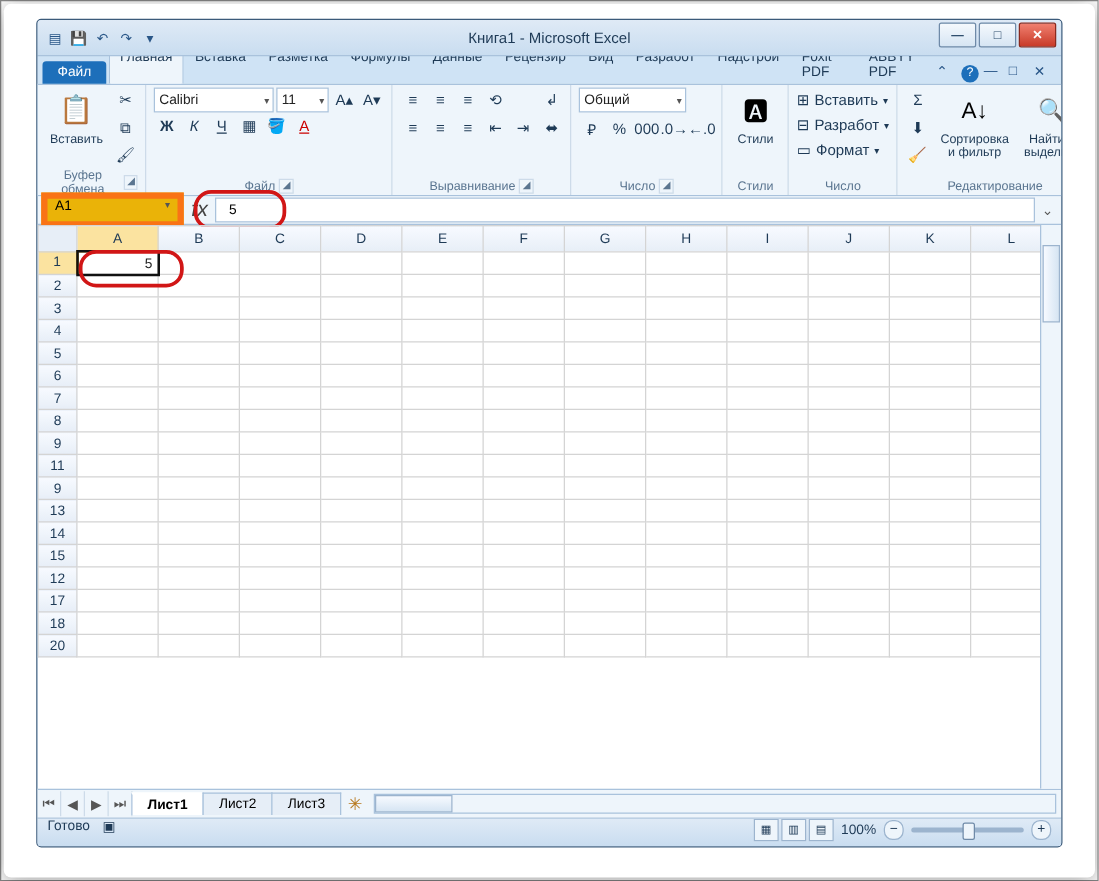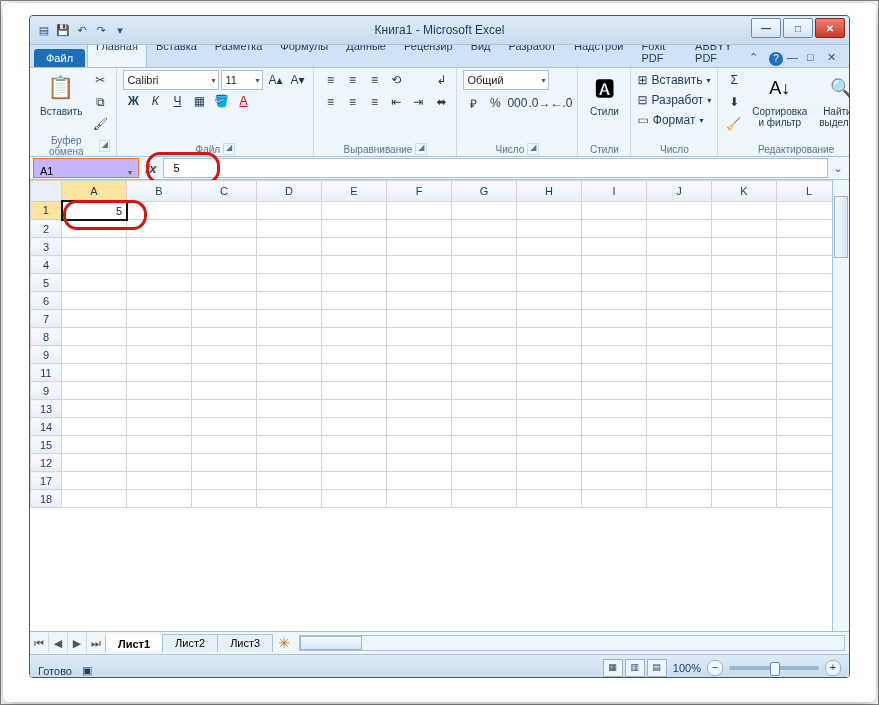--- a/index.html
+++ b/index.html
@@ -27,25 +27,25 @@
 .dlaunch{font-size:8px;color:#5a7590;border:1px solid #cddbe9;width:10px;height:10px;line-height:8px;text-align:center;cursor:pointer}
 .bigbtn{display:flex;flex-direction:column;align-items:center;gap:2px;padding:2px 4px;cursor:pointer;border-radius:3px}
 .bigbtn .bic{width:32px;height:32px;display:flex;align-items:center;justify-content:center;font-size:22px}
 .bigbtn .lbl{font-size:10px;color:#1e3a56;text-align:center;line-height:11px}
 .col{display:flex;flex-direction:column;gap:2px}
 .row{display:flex;gap:2px;align-items:center}
 .smbtn{width:20px;height:20px;display:flex;align-items:center;justify-content:center;cursor:pointer;border-radius:2px;font-size:12px;color:#1e3a56}
 .combo{height:18px;border:1px solid #a9c2dc;background:#fff;display:flex;align-items:center;padding:0 3px;font-size:11px;color:#222}
 .combo .dd{margin-left:auto;font-size:8px;color:#555;padding-left:3px}
 .fmla{height:22px;background:#eef5fb;border-bottom:1px solid #a9c2dc;display:flex;align-items:center;padding:0 3px;gap:2px}
-.namebox{width:92px;height:18px;border:1px solid #f97316;background:#c4b5fd;display:flex;align-items:flex-end;padding:0 6px;font-size:11px}
+.namebox{width:92px;height:18px;border:5px solid #f97316;background:#eab308;display:flex;align-items:flex-start;padding:0 6px;font-size:11px}
 .namebox .dd{margin-left:auto;font-size:8px;color:#555}
 .fbox{flex:1;height:18px;border:1px solid #a9c2dc;background:#fff;display:flex;align-items:center;padding:0 4px;position:relative}
 .fval{font-size:11px;padding-left:6px}
-.fx{font-style:italic;font-weight:bold;color:#444;font-size:13px;padding:0 4px}
+.fx{font-style:italic;font-weight:normal;color:#444;font-size:17px;padding:0 4px}
 .expand{width:16px;text-align:center;color:#555;cursor:pointer}
 .callout1{position:absolute;left:-18px;top:-7px;width:68px;height:26px;border:3px solid #d11616;border-radius:14px;pointer-events:none}
 .grid-area{flex:1;display:flex;flex-direction:column;background:#fff;min-height:0}
 .gwrap{flex:1;overflow:hidden;position:relative}
 table.sheet{border-collapse:collapse;table-layout:fixed;width:100%}
 .sheet th,.sheet td{border:1px solid #d4d4d4;height:17px;font-size:11px;text-align:center;font-weight:normal;color:#222;padding:0}
 .sheet thead th{background:linear-gradient(#f7faff,#e7eef7);color:#1e3a56;height:19px}
 .sheet tbody th{background:linear-gradient(#f7faff,#e7eef7);color:#1e3a56;width:30px}
 .corner{width:30px;background:#e7eef7!important}
 .colsel{background:#fbe3a0!important;border-bottom:2px solid #c98a10!important}
@@ -54,21 +54,21 @@
 .callout2{position:absolute;left:33px;top:20px;width:78px;height:24px;border:3px solid #d11616;border-radius:14px;pointer-events:none}
 .sheetbar{height:22px;background:#eef5fb;border-top:1px solid #a9c2dc;display:flex;align-items:center;font-size:11px}
 .navset{display:flex}
 .navbtn{width:18px;height:20px;display:flex;align-items:center;justify-content:center;color:#555;cursor:pointer;border-right:1px solid #cddbe9}
 .stab{padding:2px 12px;background:#fff;border:1px solid #a9c2dc;border-bottom:none;margin-left:-1px;cursor:pointer}
 .stab.active{font-weight:bold;background:#fff;border-top:2px solid #fff}
 .stab.inactive{background:#e6eef7}
 .newtab{width:22px;text-align:center;color:#b87a20;cursor:pointer;font-size:14px}
 .hscroll{flex:1;margin:0 4px;height:14px;border:1px solid #a9c2dc;background:#eef5fb;position:relative}
 .hthumb{position:absolute;left:0;top:0;width:60px;bottom:0;background:linear-gradient(#f7faff,#d6e5f3);border:1px solid #9cb4ce}
-.status{height:22px;background:linear-gradient(#dfeaf6,#c9ddf0);border-top:1px solid #a9c2dc;display:flex;align-items:flex-end;padding:0 8px;font-size:11px;color:#1e3a56;gap:10px}
+.status{height:22px;background:linear-gradient(#dfeaf6,#c9ddf0);border-top:1px solid #a9c2dc;display:flex;align-items:flex-start;padding:0 8px;font-size:11px;color:#1e3a56;gap:10px}
 .status .right{margin-left:auto;display:flex;align-items:center;gap:6px}
 .vbtn{width:18px;height:16px;border:1px solid #9cb4ce;background:#eef5fb;cursor:pointer}
 .zslider{width:90px;height:4px;background:#9cb4ce;position:relative;border-radius:2px}
 .zslider .th{position:absolute;left:50%;top:-4px;width:8px;height:12px;margin-left:-4px;background:#eef5fb;border:1px solid #6f8aa8;border-radius:2px}
 .zbtn{width:14px;height:14px;border:1px solid #9cb4ce;border-radius:7px;background:#eef5fb;text-align:center;line-height:12px;cursor:pointer}
 .vscroll{width:16px;border-left:1px solid #a9c2dc;background:#eef5fb;position:relative}
 .vthumb{position:absolute;top:16px;left:1px;right:1px;height:60px;background:linear-gradient(90deg,#f7faff,#d6e5f3);border:1px solid #9cb4ce}
 </style>
 </head>
 <body>
@@ -557,20 +557,35 @@
                   <td class=""></td>
                   <td class=""></td>
                   <td class=""></td>
                   <td class=""></td>
                   <td class=""></td>
                   <td class=""></td>
                   <td class=""></td>
                   <td class=""></td>
                   <td class=""></td>
                 </tr>
+                <tr>
+                  <th class="">20</th>
+                  <td class=""></td>
+                  <td class=""></td>
+                  <td class=""></td>
+                  <td class=""></td>
+                  <td class=""></td>
+                  <td class=""></td>
+                  <td class=""></td>
+                  <td class=""></td>
+                  <td class=""></td>
+                  <td class=""></td>
+                  <td class=""></td>
+                  <td class=""></td>
+                </tr>
               </tbody>
             </table>
       <div class="callout2"></div>
     </div>
     <div class="vscroll">
             <div class="vthumb"></div>
           </div>
   </div>
 
   <div class="sheetbar">

